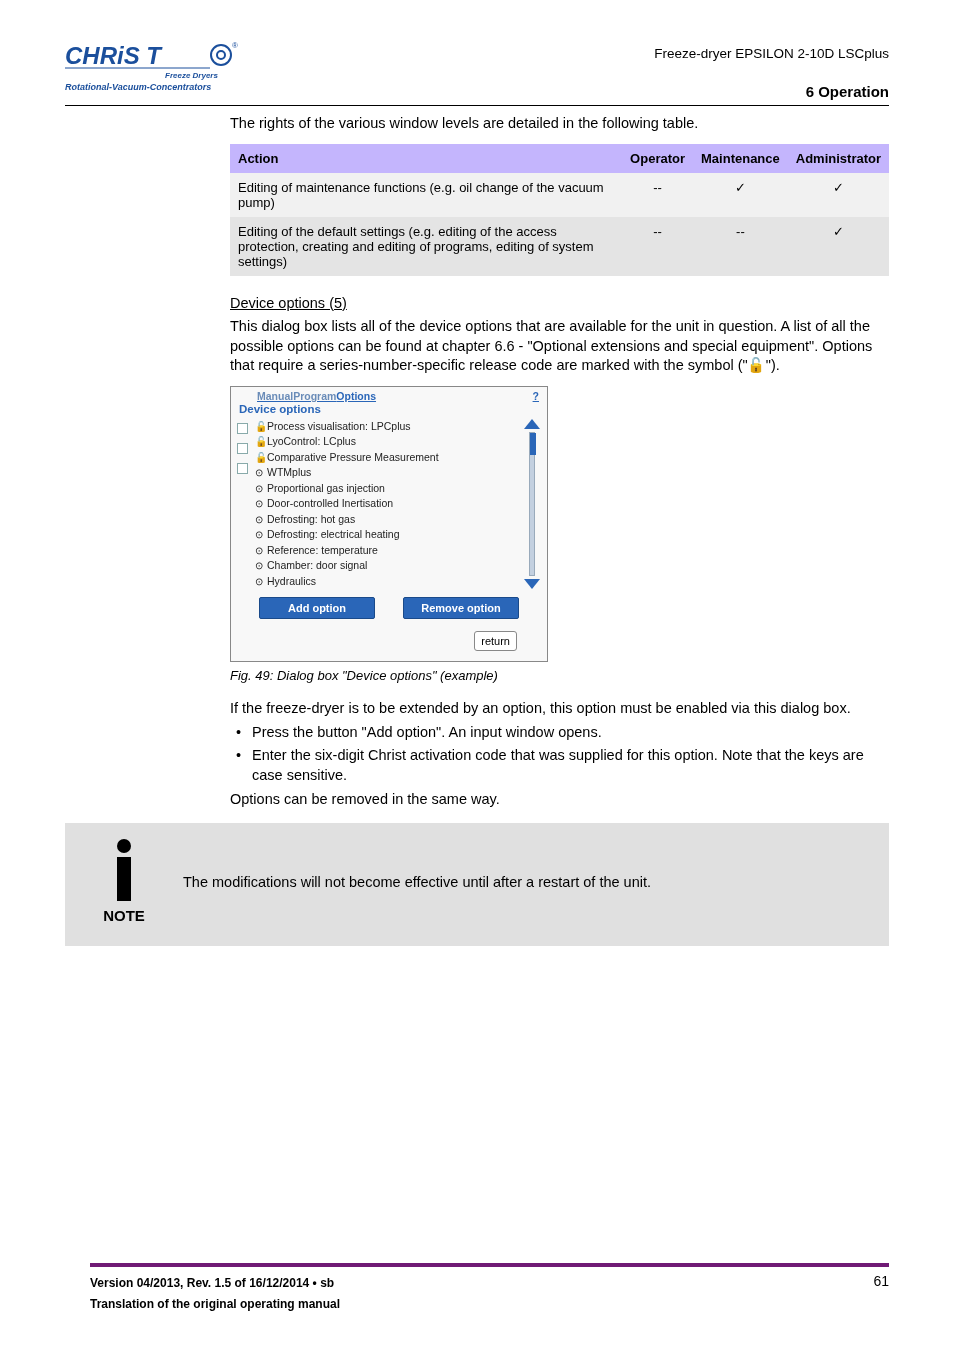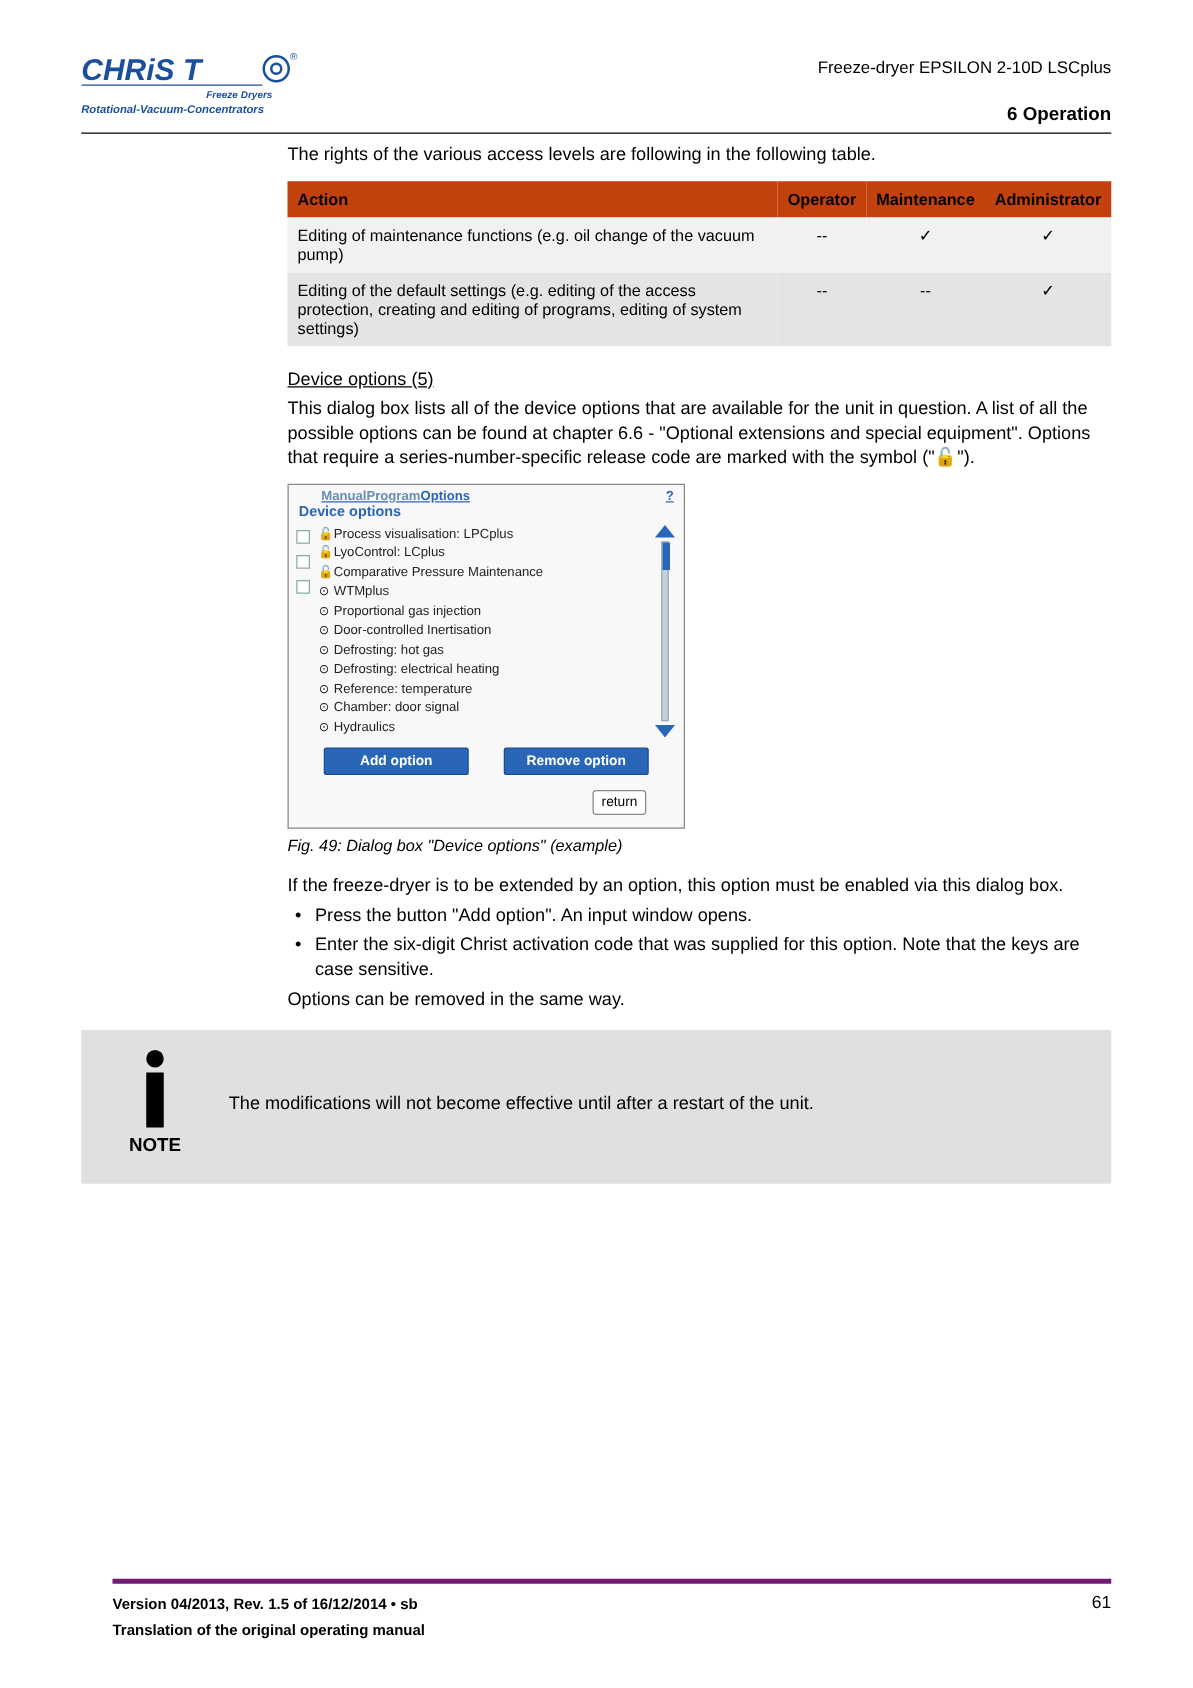--- a/index.html
+++ b/index.html
@@ -44,21 +44,21 @@
     width: 100%;
     border-collapse: collapse;
     margin: 10px 0 18px 0;
     font-size: 13px;
   }
   .table th, .table td {
     text-align: left;
     padding: 7px 8px;
     vertical-align: top;
   }
-  .table th { background: #c2410c; font-weight: bold; }
+  .table th { background: #c4b5fd; font-weight: bold; }
   .table tr:nth-child(odd) td { background: #f1f1f1; }
   .table tr:nth-child(even) td { background: #e4e4e4; }
   .table td.center, .table th.center { text-align: center; }
   .subhead {
     text-decoration: underline;
     margin-top: 28px;
     margin-bottom: 4px;
   }
   .dialog-img {
     margin: 10px 0 4px 0;
@@ -229,21 +229,21 @@
       </svg>
     </div>
     <div>
       <div class="header-top">Freeze-dryer EPSILON 2-10D LSCplus</div>
       <div class="section-head">6 Operation</div>
     </div>
   </div>
   <hr class="divider">
 
   <div class="content">
-    <p>The rights of the various access levels are following in the following table.</p>
+    <p>The rights of the various window levels are detailed in the following table.</p>
 
     <table class="table">
       <thead>
         <tr>
           <th>Action</th>
           <th class="center">Operator</th>
           <th class="center">Maintenance</th>
           <th class="center">Administrator</th>
         </tr>
       </thead>
@@ -279,21 +279,21 @@
         <div class="dialog-title">Device options</div>
         <div class="dialog-body-wrap">
           <div class="left-marks">
             <div class="box"></div>
               <div class="box"></div>
               <div class="box"></div>
           </div>
           <ul class="option-list">
             <li data-marker="🔓">Process visualisation: LPCplus</li>
             <li data-marker="🔓">LyoControl: LCplus</li>
-            <li data-marker="🔓">Comparative Pressure Maintenance</li>
+            <li data-marker="🔓">Comparative Pressure Measurement</li>
             <li data-marker="⊙">WTMplus</li>
             <li data-marker="⊙">Proportional gas injection</li>
             <li data-marker="⊙">Door-controlled Inertisation</li>
             <li data-marker="⊙">Defrosting: hot gas</li>
             <li data-marker="⊙">Defrosting: electrical heating</li>
             <li data-marker="⊙">Reference: temperature</li>
             <li data-marker="⊙">Chamber: door signal</li>
             <li data-marker="⊙">Hydraulics</li>
           </ul>
           <div class="scroll">

